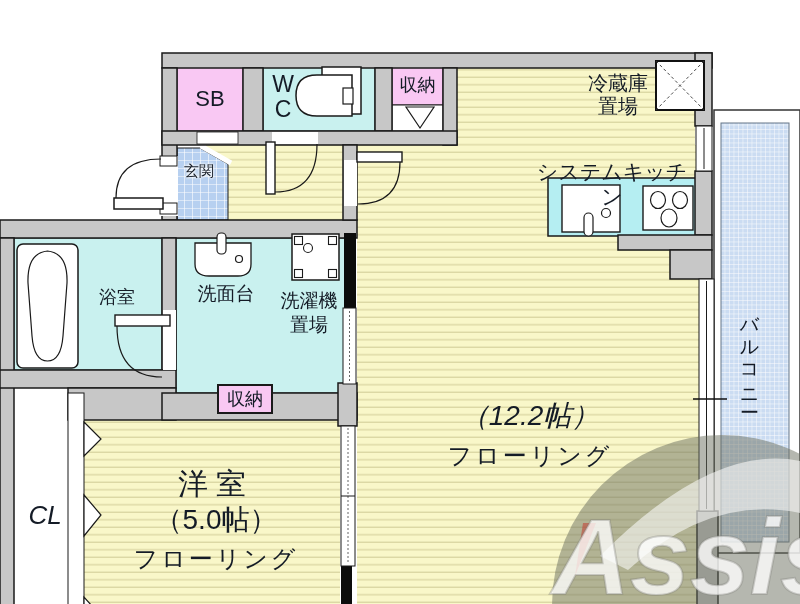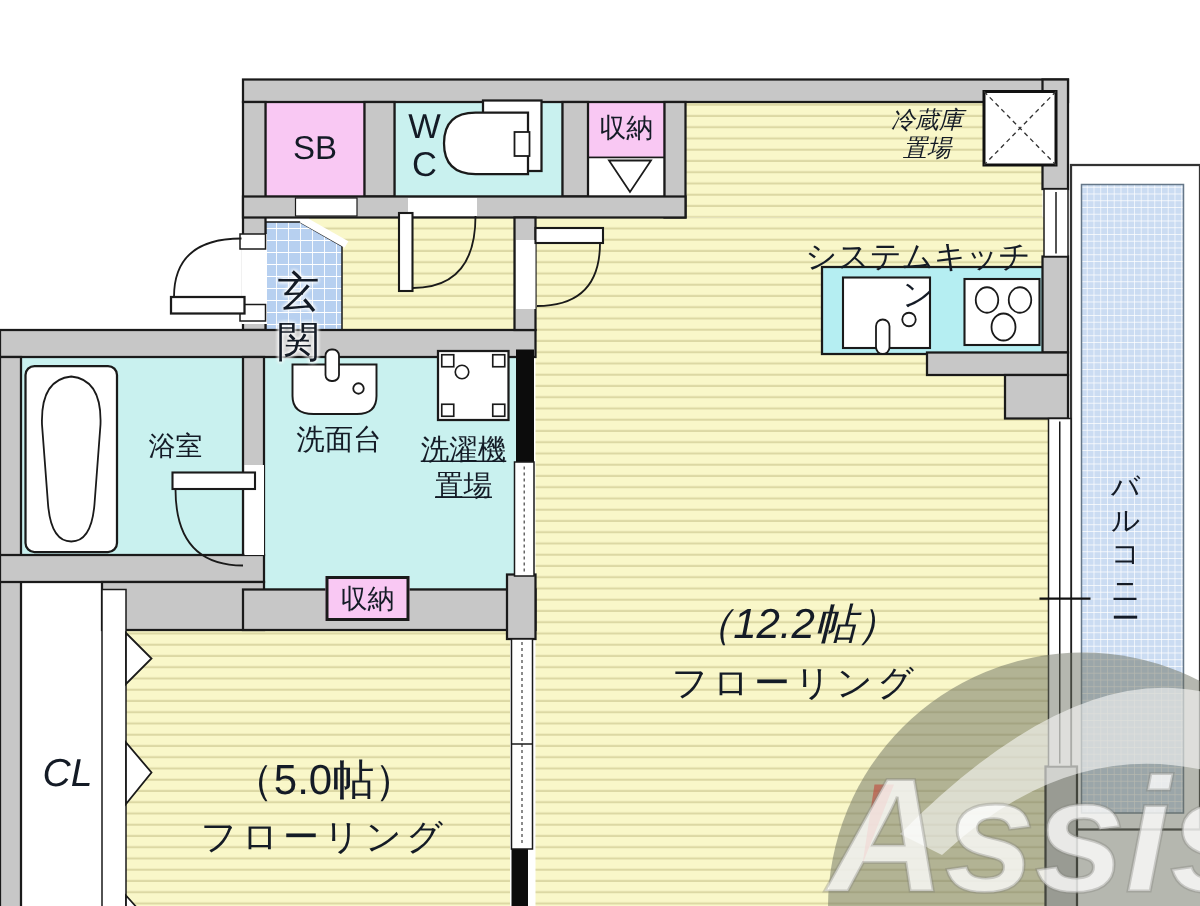--- a/index.html
+++ b/index.html
@@ -173,29 +173,30 @@
         <ellipse cx="658" cy="152" rx="7.5" ry="8.5" fill="#ffffff" stroke="#1a1a1a" stroke-width="1.2"></ellipse>
         <ellipse cx="680" cy="152" rx="7.5" ry="8.5" fill="#ffffff" stroke="#1a1a1a" stroke-width="1.2"></ellipse>
         <ellipse cx="669" cy="170" rx="8" ry="9" fill="#ffffff" stroke="#1a1a1a" stroke-width="1.2"></ellipse>
       </g>
     </g>
   </svg>
 
   <div class="lbl" style="left:177px;top:38px;width:66px;font-size:22px;">SB</div>
   <div class="lbl" style="left:266px;top:24px;width:34px;font-size:23px;line-height:1.1;"><span>W</span><br><span>C</span></div>
   <div class="lbl" style="left:392px;top:27px;width:51px;font-size:18px;">収納</div>
-  <div class="lbl" style="left:584px;top:24px;width:68px;font-size:16px;line-height:1.17;font-style:italic;"><span>冷蔵庫</span><br><span>置場</span></div>
+  <div class="lbl" style="left:584px;top:24px;width:68px;font-size:20px;line-height:1.17;"><span>冷蔵庫</span><br><span>置場</span></div>
   <div class="lbl" style="left:528px;top:112px;width:168px;font-size:21px;">システムキッチン</div>
-  <div class="lbl halo" style="left:172px;top:130px;width:54px;font-size:28px;">玄関</div>
+  <div class="lbl halo" style="left:172px;top:114px;width:54px;font-size:15px;">玄関</div>
   <div class="lbl" style="left:90px;top:239px;width:54px;font-size:18px;">浴室</div>
   <div class="lbl" style="left:191px;top:235px;width:70px;font-size:19px;">洗面台</div>
-  <div class="lbl" style="left:276px;top:241px;width:66px;font-size:19px;line-height:1.25;text-decoration:underline;"><span>洗濯機</span><br><span>置場</span></div>
+  <div class="lbl" style="left:276px;top:241px;width:66px;font-size:19px;line-height:1.25;"><span>洗濯機</span><br><span>置場</span></div>
   <div class="badge" style="left:217px;top:336px;width:52px;height:26px;font-size:18px;">収納</div>
   <div class="lbl" style="left:420px;top:351px;width:220px;font-size:28px;font-style:italic;">（12.2帖）</div>
   <div class="lbl" style="left:430px;top:394px;width:200px;font-size:24px;letter-spacing:3px;">フローリング</div>
+  <div class="lbl" style="left:116px;top:418px;width:200px;font-size:30px;letter-spacing:8px;">洋室</div>
   <div class="lbl" style="left:106px;top:455px;width:220px;font-size:28px;">（5.0帖）</div>
   <div class="lbl" style="left:116px;top:497px;width:200px;font-size:24px;letter-spacing:3px;">フローリング</div>
   <div class="lbl" style="left:20px;top:452px;width:50px;font-size:26px;font-style:italic;">CL</div>
   <div class="lbl vtext" style="left:738px;top:238px;height:135px;font-size:19px;">バルコニー</div>
 
   <svg id="watermark" width="800" height="604" viewBox="0 0 800 604">
     <circle cx="722" cy="557" r="170" fill="#6b7060" opacity="0.5"></circle>
     <path d="M600 508 Q715 392 805 414 L805 466 Q712 444 628 522 Z" fill="#ffffff" opacity="0.55"></path>
     <polygon points="583,475 596,475 575,528" fill="#c23c32" opacity="0.55"></polygon>
     <text x="552" y="546" font-size="108" font-style="italic" font-weight="bold" font-family="Liberation Sans, DejaVu Sans, sans-serif" fill="#ffffff" fill-opacity="0.78" stroke="#82827a" stroke-opacity="0.35" stroke-width="2">Assist</text>

